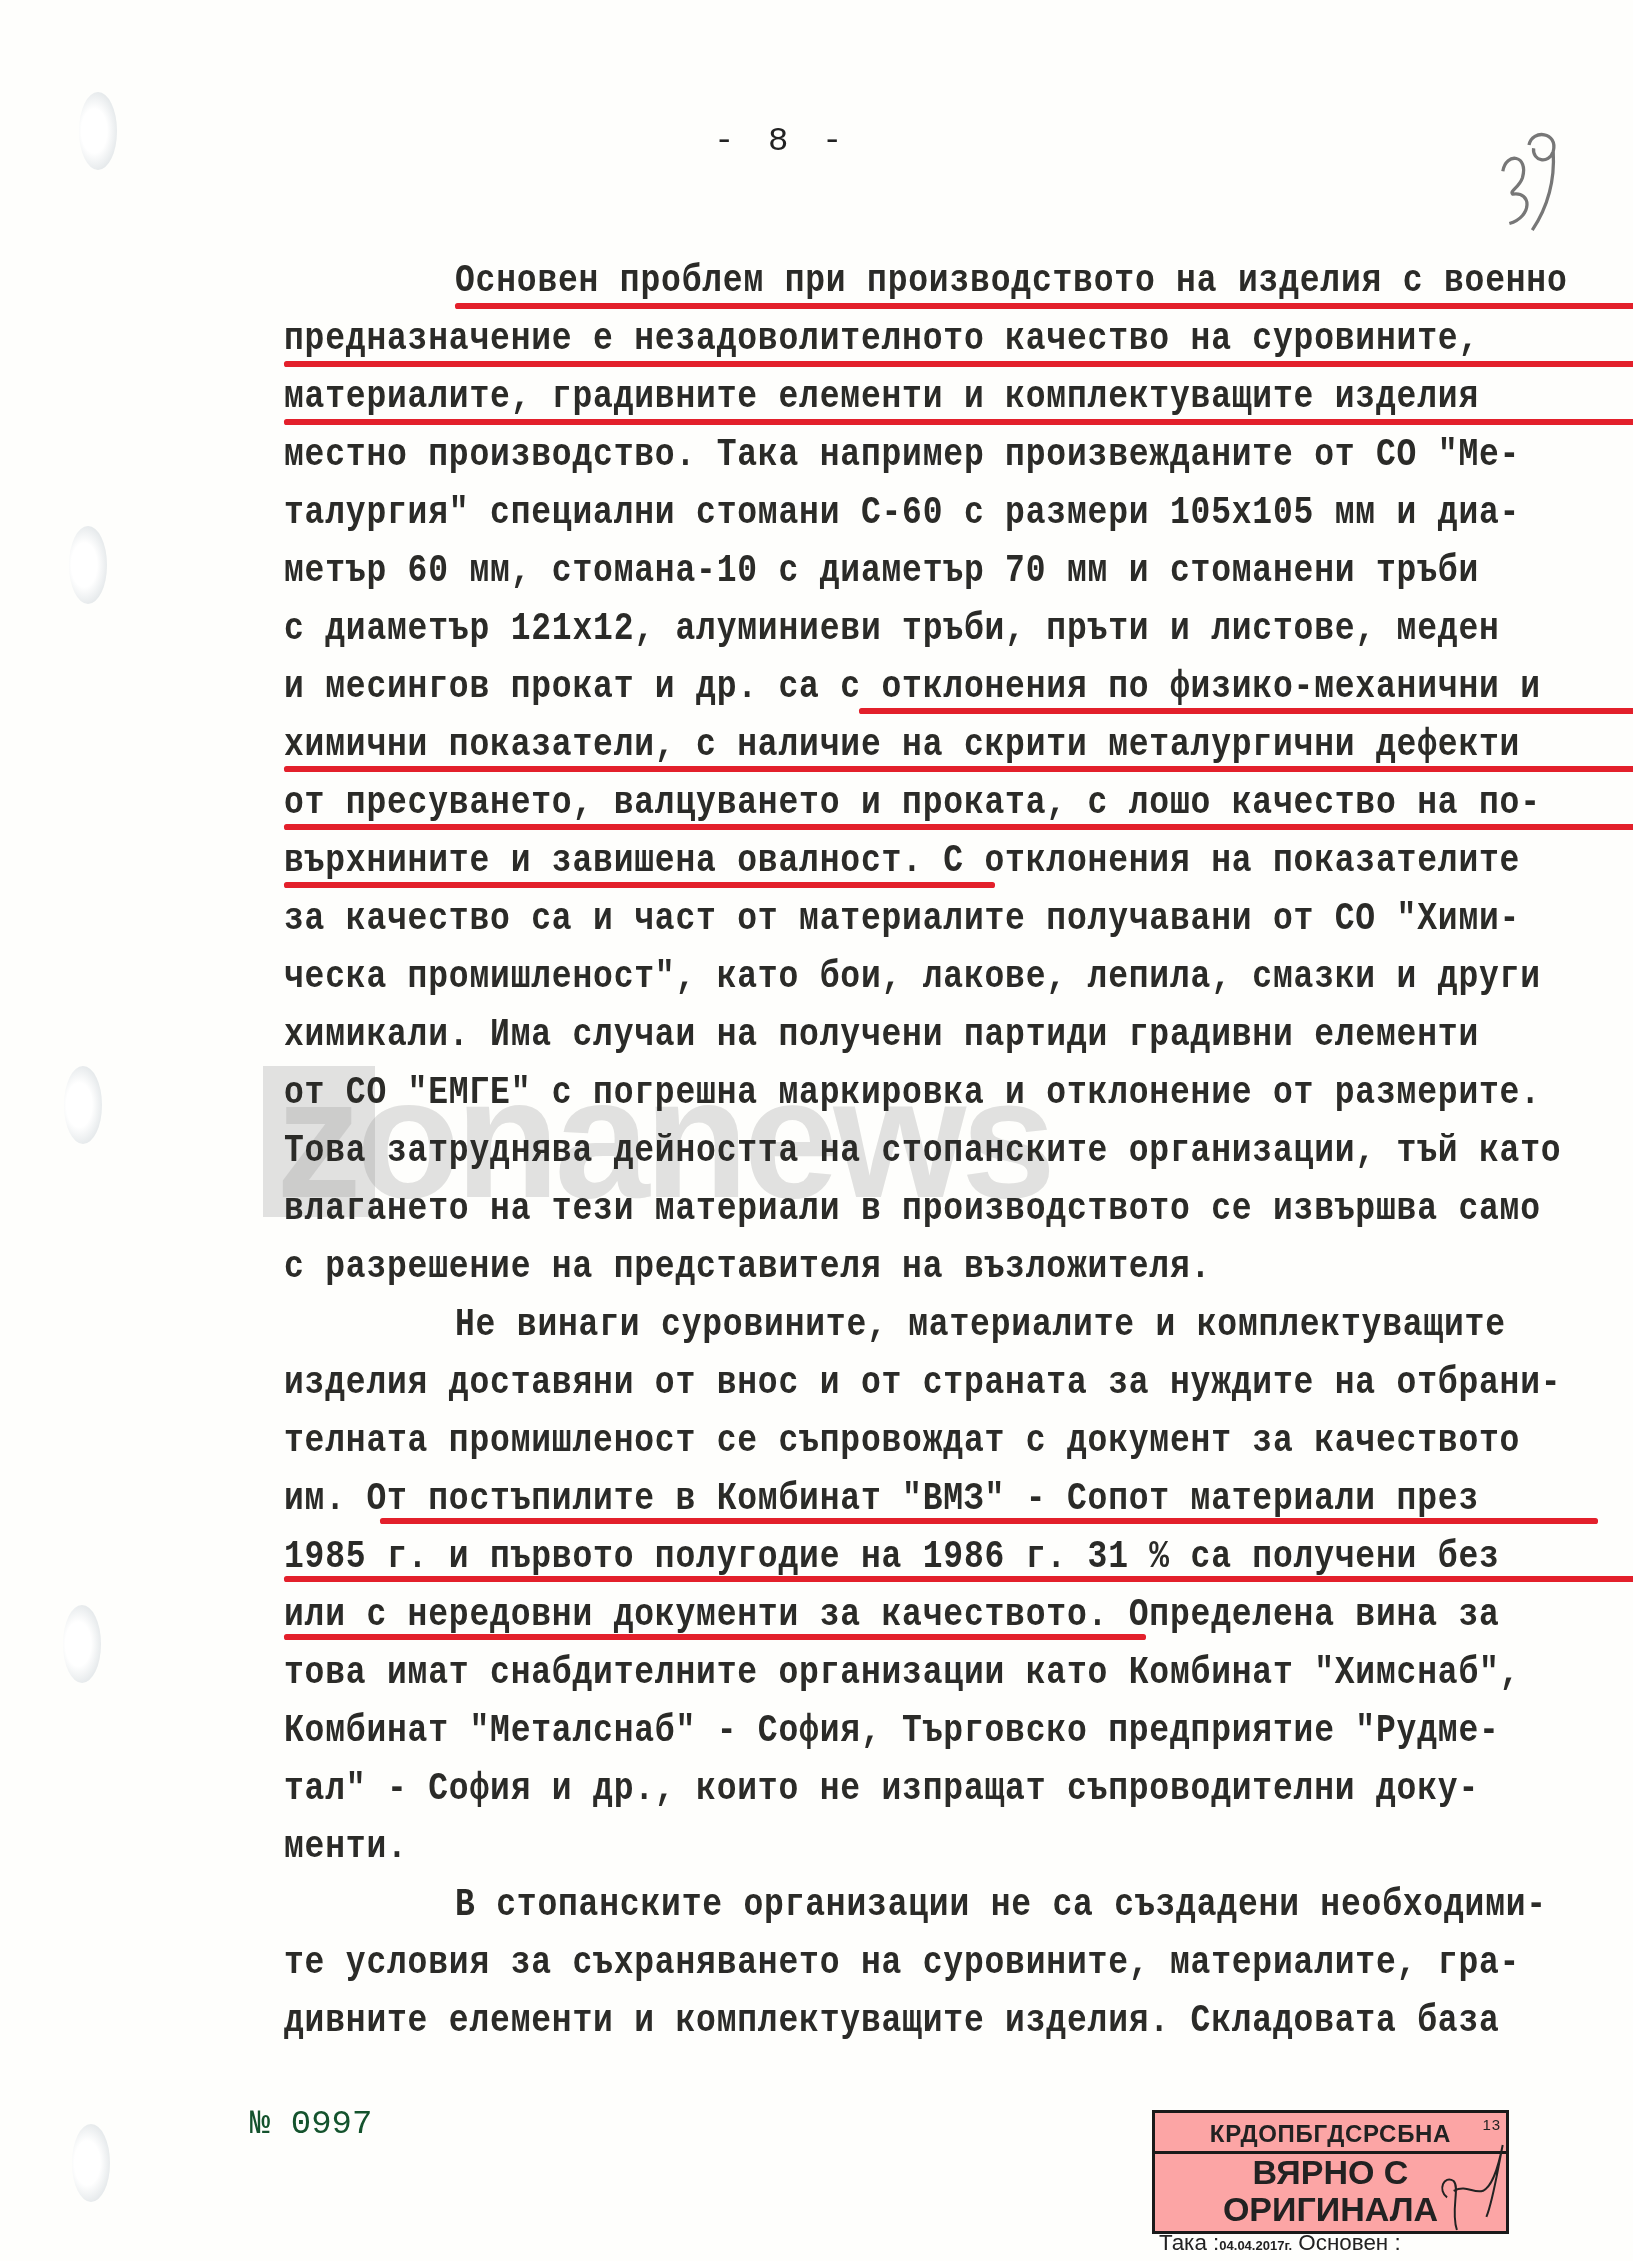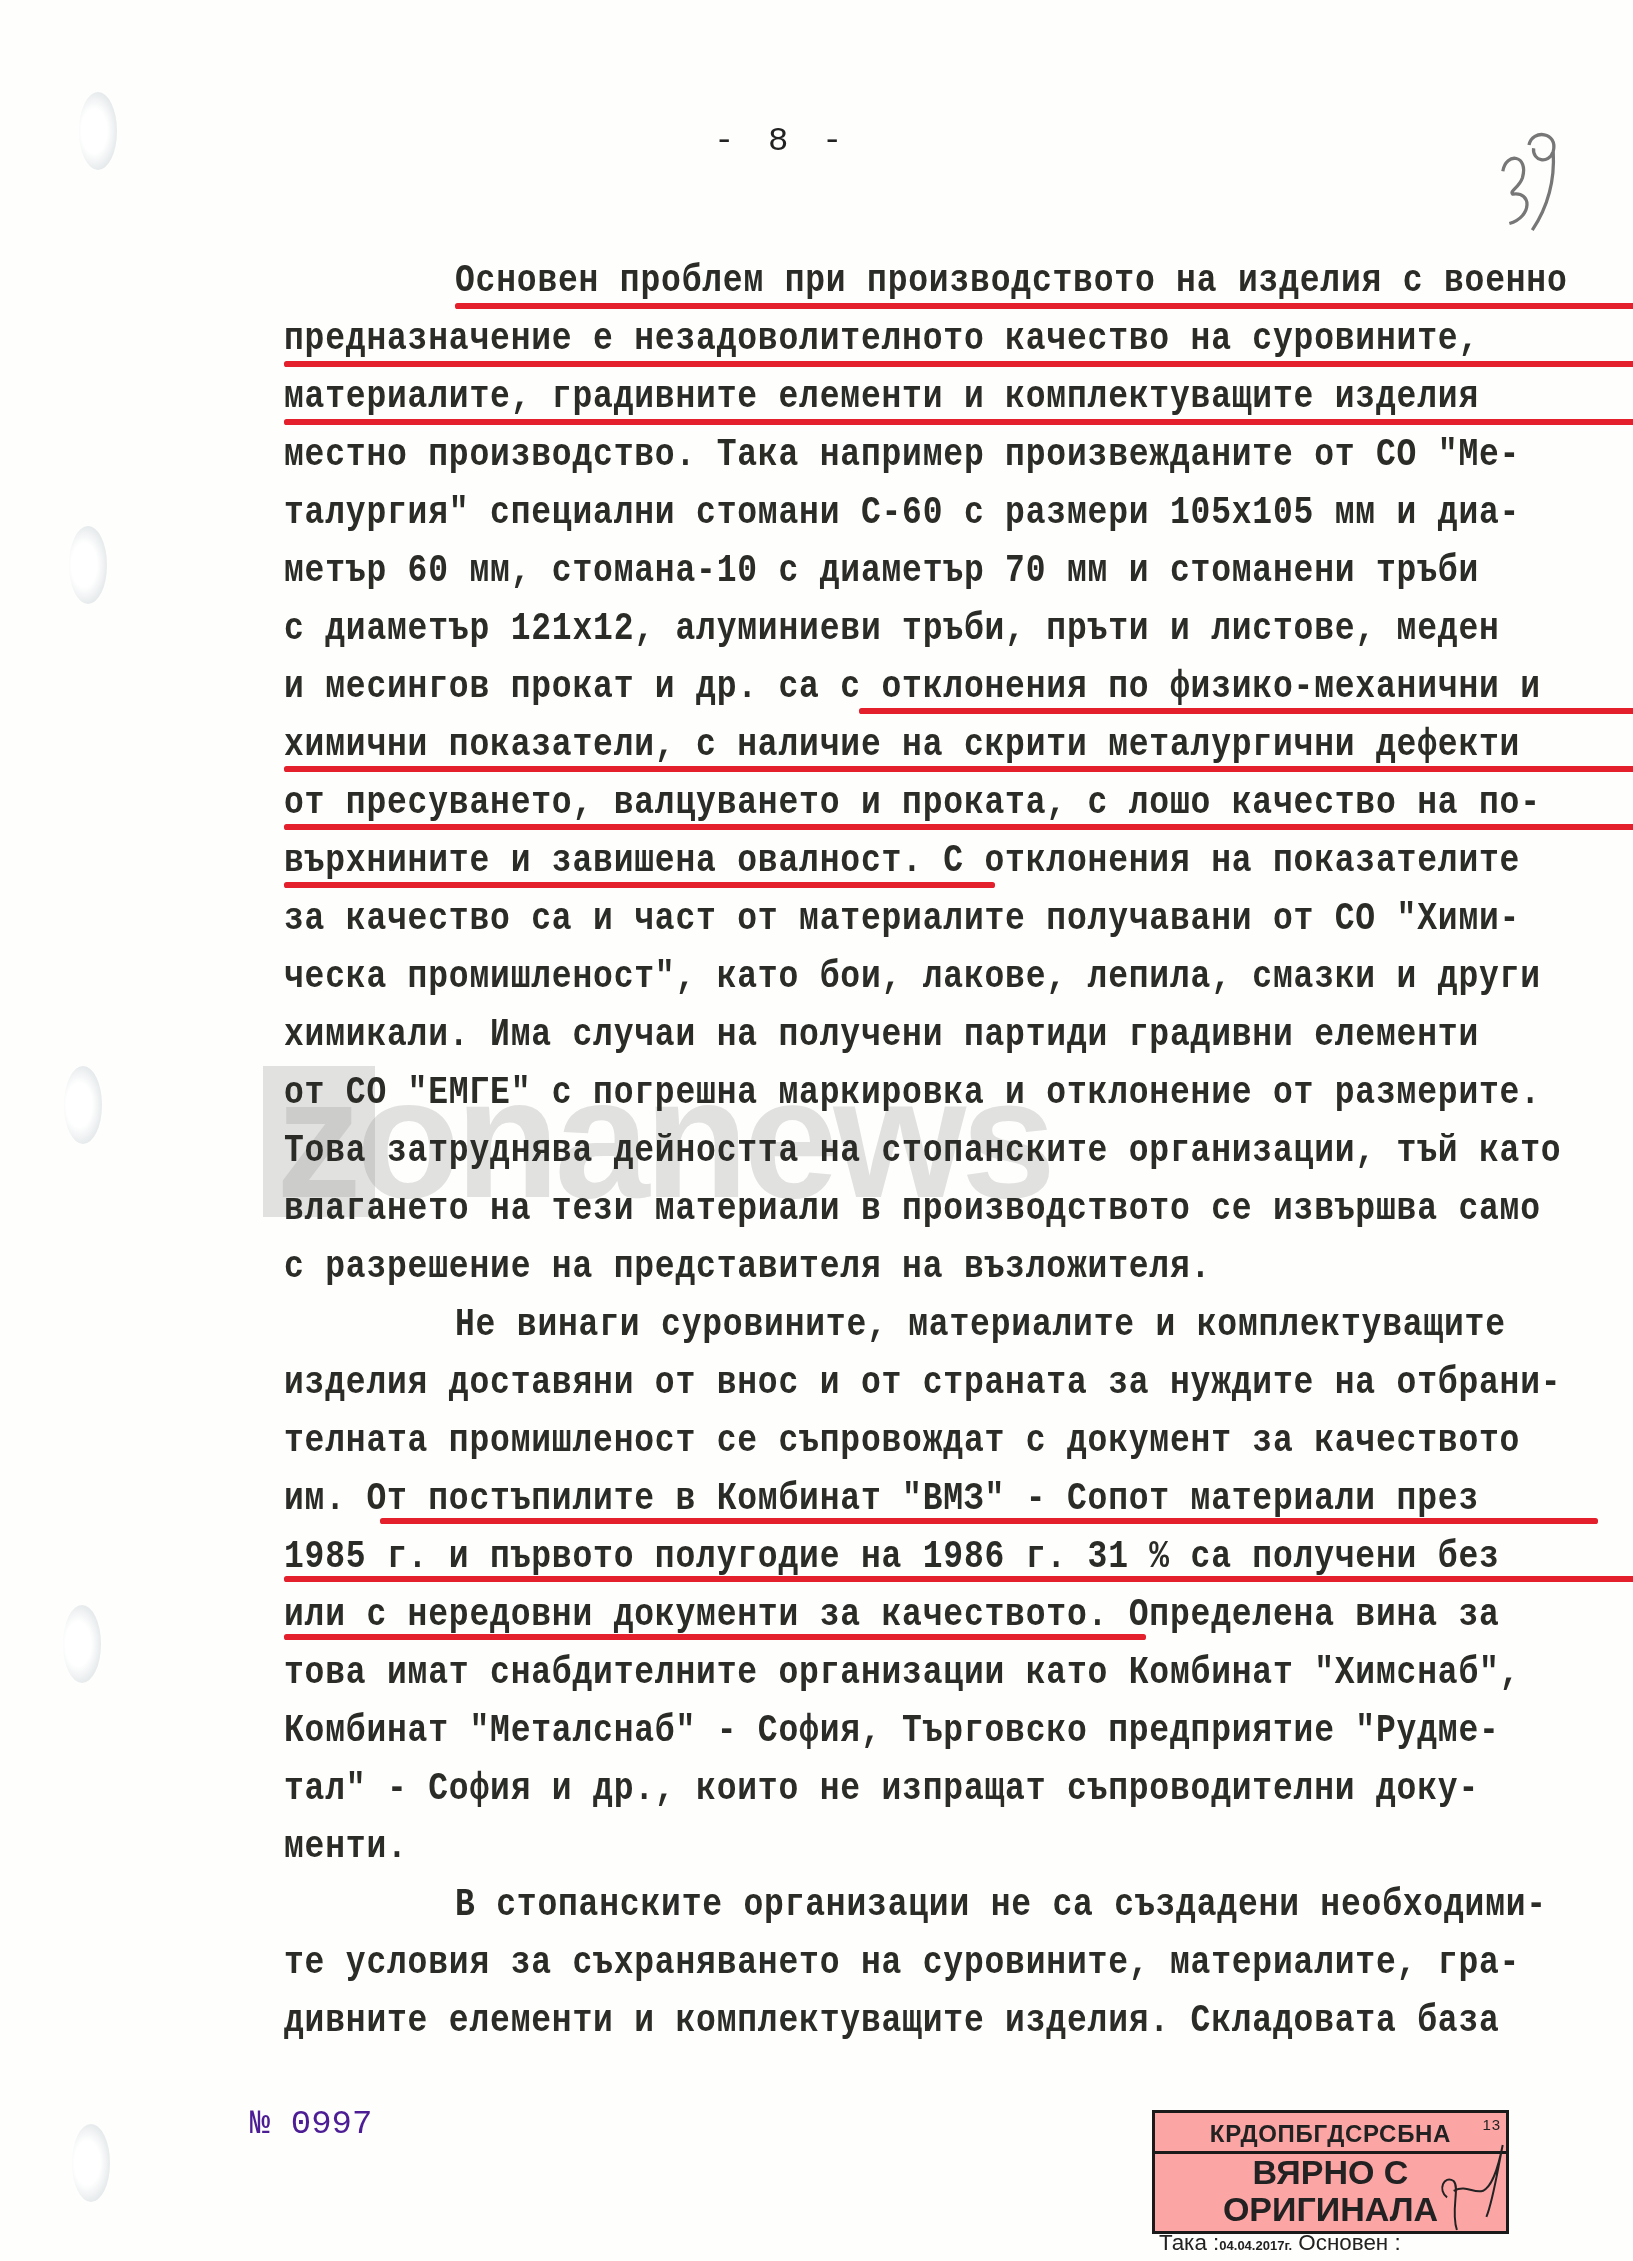--- a/index.html
+++ b/index.html
@@ -12,21 +12,21 @@
   .page-number { position: absolute; left: 714px; top: 122px; font-size: 34px; letter-spacing: 6.6px; }
   .handwritten-number { position: absolute; left: 1493px; top: 125px; width: 72px; height: 112px; }
   .text-block { position: absolute; left: 250px; top: 253px; width: 1368px; margin-left: 34px; }
   .line { position: relative; height: 58px; font-size: 33px; line-height: 58px; white-space: pre;
     letter-spacing: 0.8px; font-weight: bold; transform: scaleY(1.18); transform-origin: left center; color: #2b2b28; }
   .line.indent { padding-left: 171px; }
   .uline { position: absolute; height: 6px; background: #e3202b; border-radius: 2.6px; }
   .watermark { position: absolute; left: 276px; top: 1039px; font-family: "Liberation Sans", sans-serif;
     font-size: 171px; font-weight: bold; color: rgba(150,150,150,0.28); letter-spacing: -5.3px; }
   .wm-logo { position: absolute; left: 263px; top: 1066px; width: 112px; height: 151px; background: rgba(150,150,150,0.28); }
-  .doc-number { position: absolute; left: 250px; top: 2105px; font-size: 34px; color: #4c1d95; }
+  .doc-number { position: absolute; left: 250px; top: 2105px; font-size: 34px; color: #14532d; }
   .stamp { position: absolute; left: 1152px; top: 2110px; width: 351px; height: 118px;
     border: 3.3px solid #1a1a1a; font-family: "Liberation Sans", sans-serif; background: #fca5a5; }
   .stamp-top { height: 38px; border-bottom: 3.3px solid #1a1a1a; text-align: center; font-weight: bold;
     font-size: 24px; line-height: 42px; position: relative; letter-spacing: 0.7px; }
   .stamp-num { position: absolute; right: 5.3px; top: -9.2px; font-size: 15px; font-weight: normal; }
   .stamp-mid { text-align: center; font-weight: bold; font-size: 34px; line-height: 37px; }
   .stamp-bot { font-size: 22.4px; padding-left: 4px; line-height: 29px; white-space: nowrap; }
   .stamp-bot .small { font-size: 13px; font-weight: bold; margin-top: 16px; }
   .signature { position: absolute; left: 1434px; top: 2138px; width: 72px; height: 99px; }
 </style>

